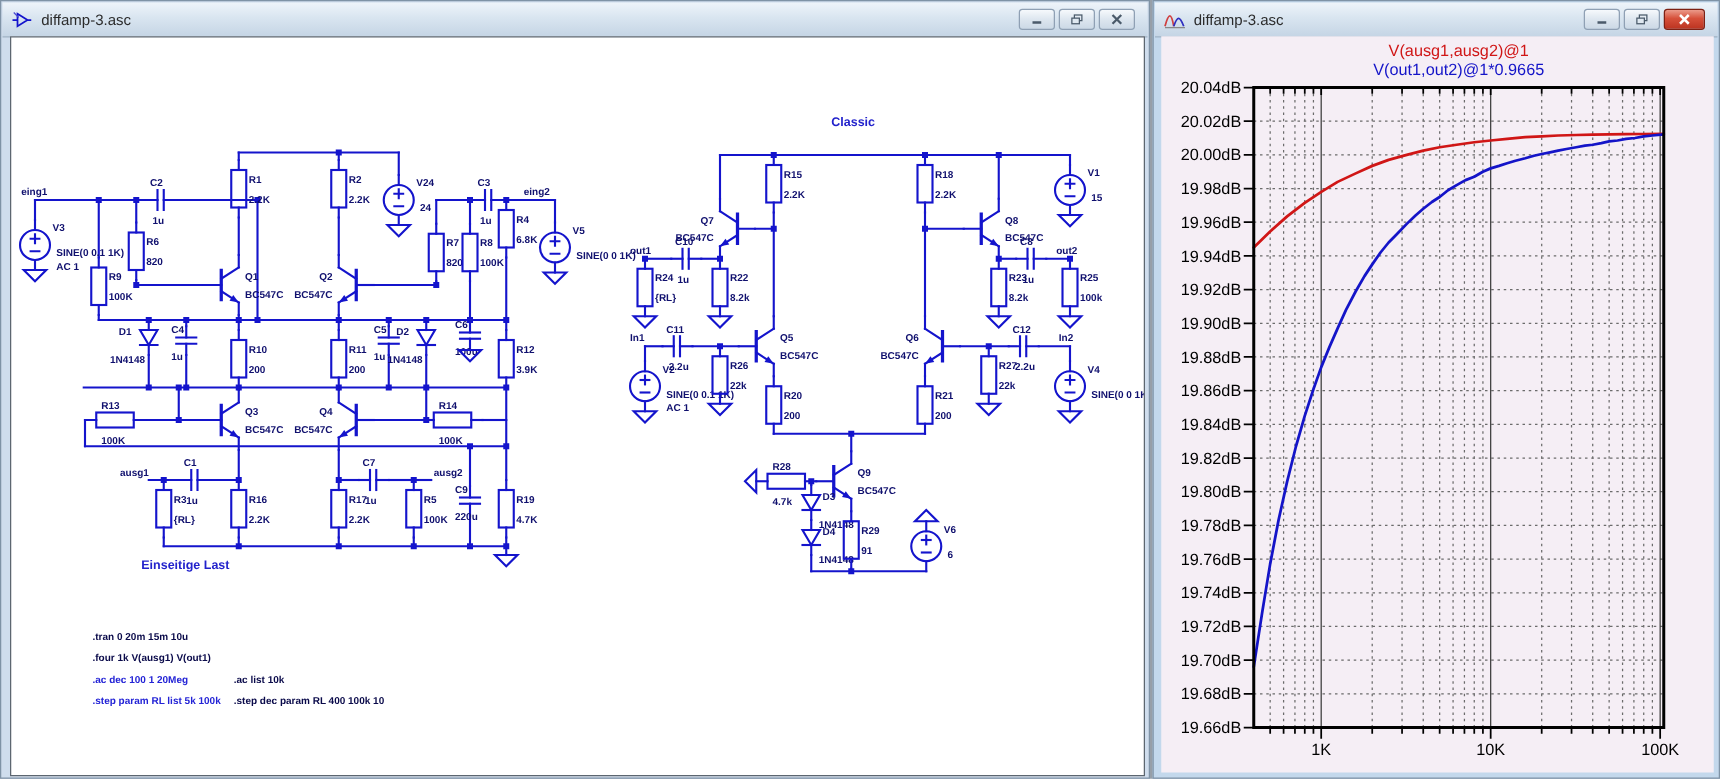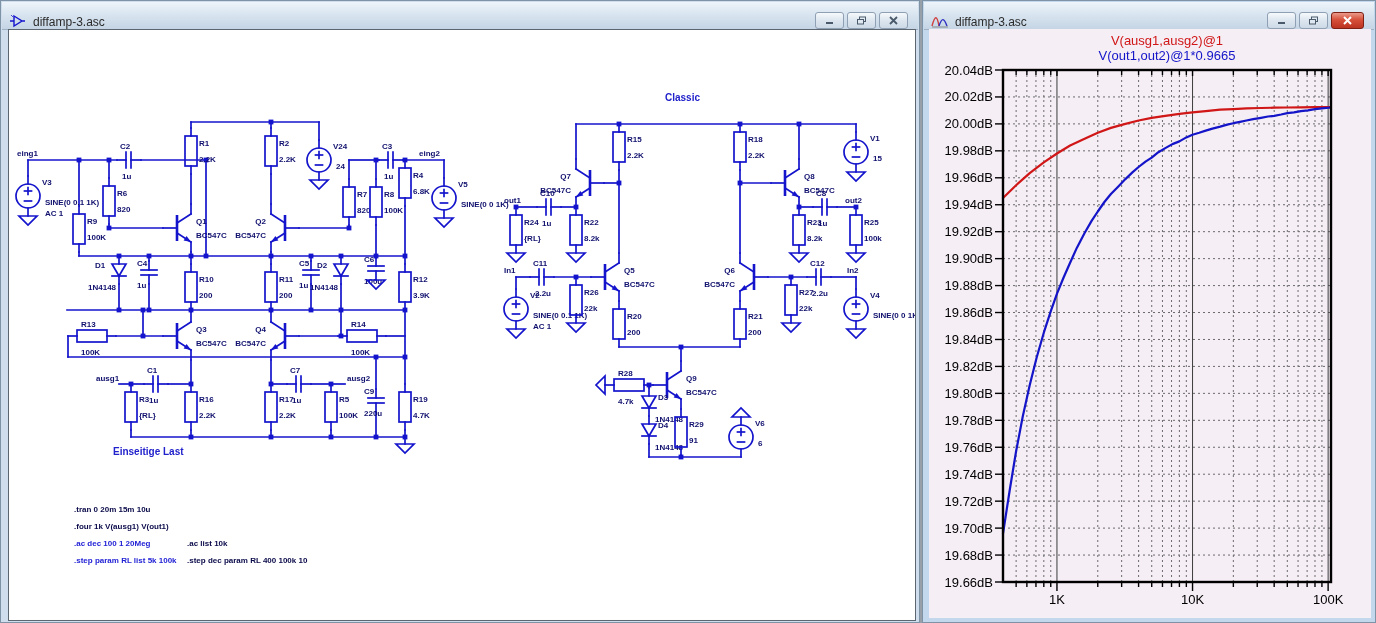--- a/index.html
+++ b/index.html
@@ -1,20 +1,20 @@
 <!DOCTYPE html>
 <html><head>
 <meta charset="utf-8">
 <style>
   html,body{margin:0;padding:0;}
   body{width:1376px;height:623px;overflow:hidden;background:#979fa8;font-family:"Liberation Sans",sans-serif;position:relative;}
   .win{position:absolute;top:0;height:623px;background:#cfdded;border:1px solid #7f93a6;box-sizing:border-box;}
   .win-left{left:0;width:920px;}
   .win-right{left:922px;width:454px;background:#c3d8ec;}
-  .titlebar{position:absolute;left:1px;top:1px;right:1px;height:27px;display:flex;align-items:flex-end;
+  .titlebar{position:absolute;left:1px;top:1px;right:1px;height:27px;display:flex;align-items:center;
     background:linear-gradient(#eef4fa,#d9e5f0 45%,#c5d5e5);border-bottom:1px solid #9fb2c4;}
   .wicon{width:18px;height:16px;margin-left:7px;flex:0 0 auto;}
   .wtitle{margin-left:6px;font-size:12px;color:#2b2b2b;flex:1 1 auto;white-space:nowrap;overflow:hidden;}
   .wbtns{display:flex;gap:3px;margin-right:10px;}
   .wbtn{width:27px;height:15px;border:1px solid #8fa0b4;border-radius:3px;
     background:linear-gradient(#f6f9fc,#dde6ef 50%,#ccd9e6);display:flex;align-items:center;justify-content:center;}
   .wbtn.close-red{width:31px;border:1px solid #7e2013;background:linear-gradient(#eb9a8a,#d6503a 45%,#bc3421);}
   .canvas{position:absolute;left:7px;top:28px;width:906px;height:590px;background:#ffffff;border:1px solid #5c6670;box-sizing:content-box;}
   .plotwrap{position:absolute;left:6px;top:28px;width:442px;height:589px;background:#f5eef5;}
   svg{display:block;}

